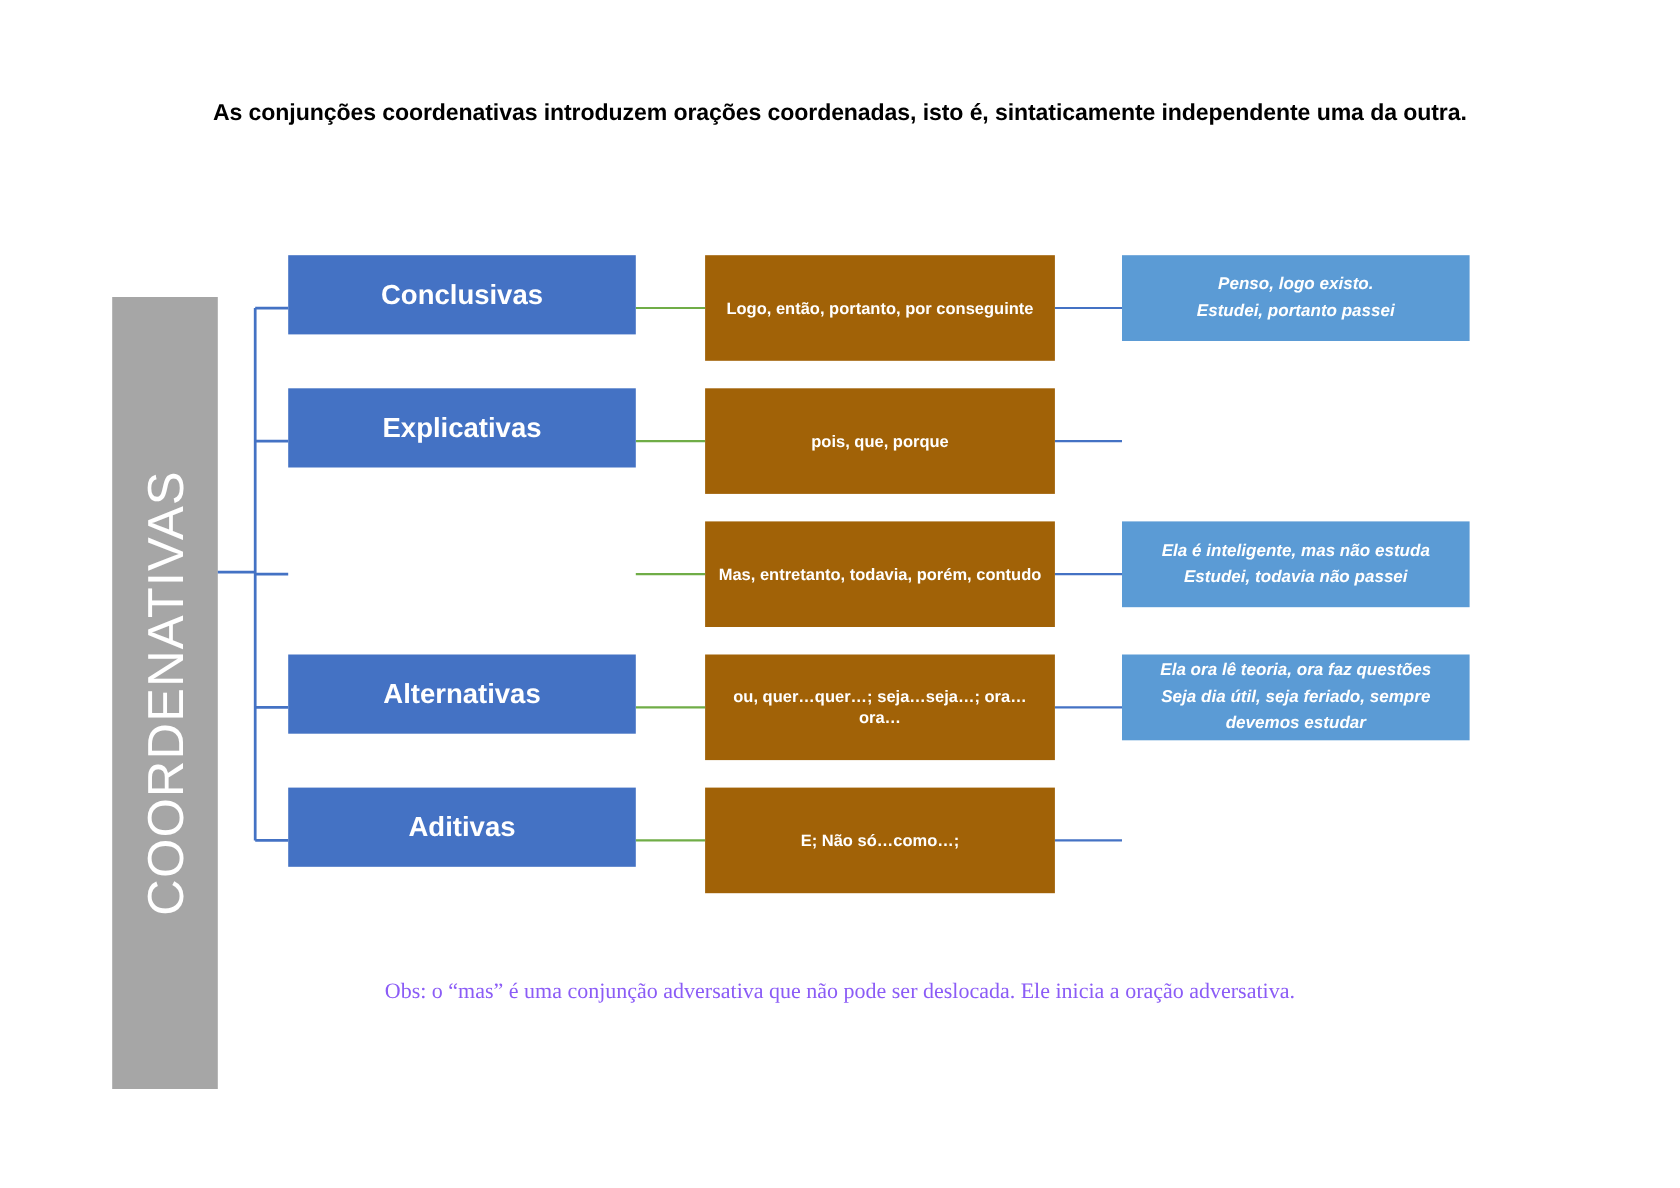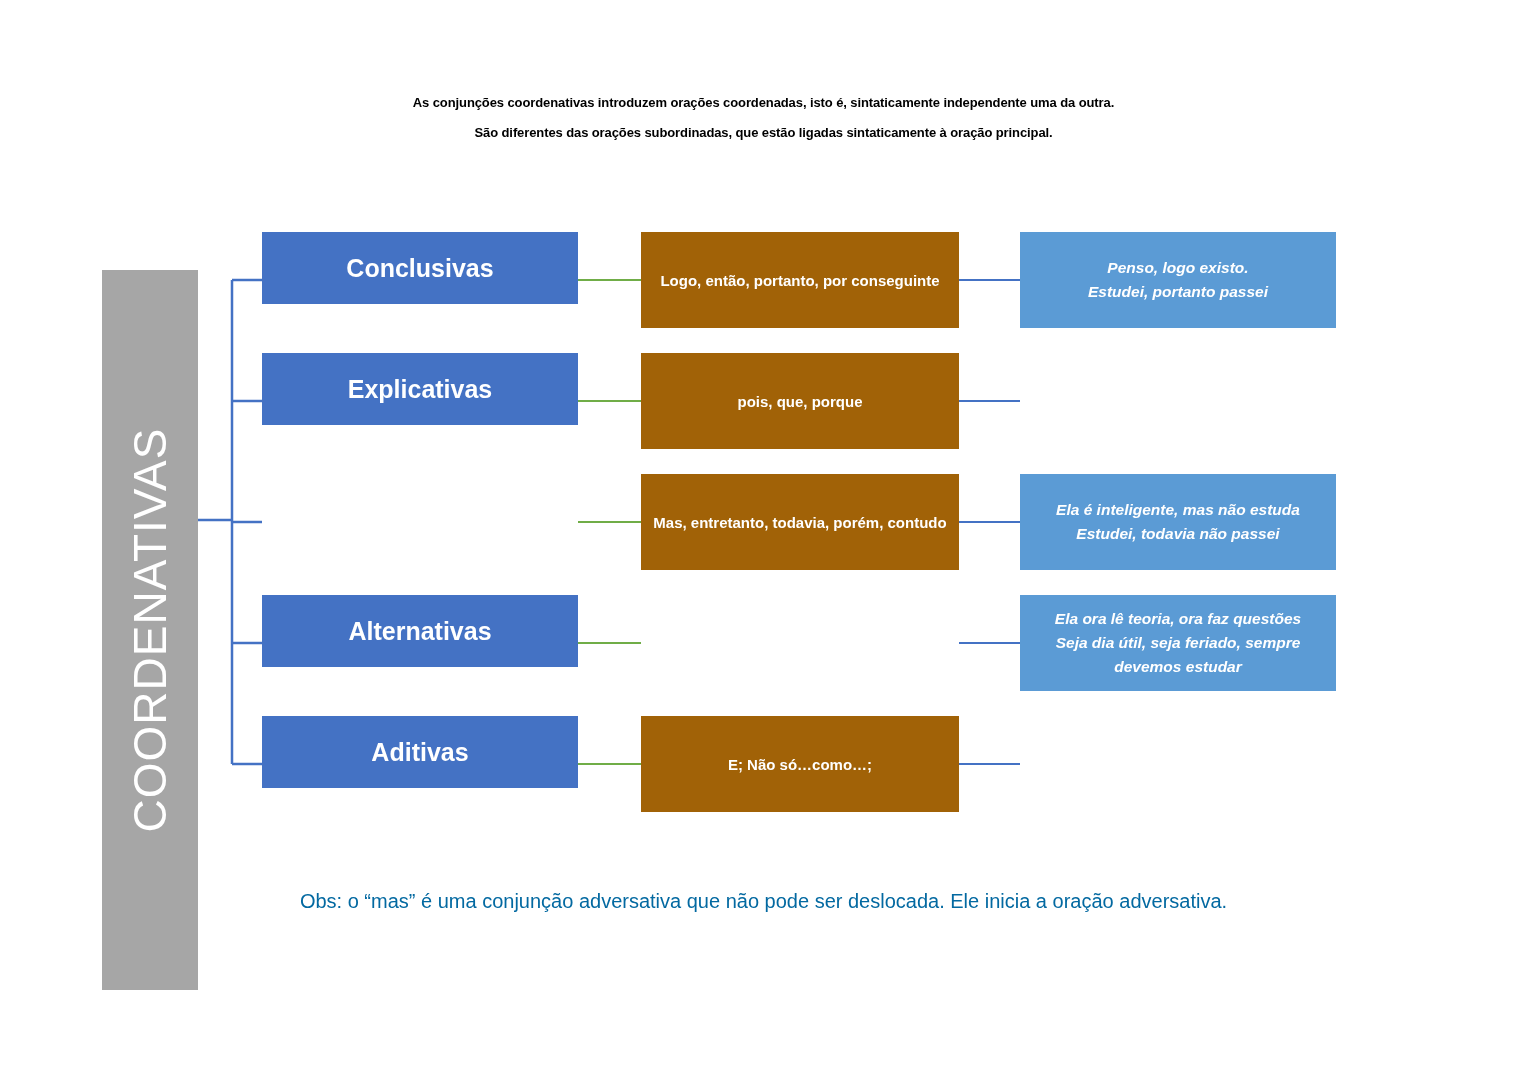--- a/index.html
+++ b/index.html
@@ -18,21 +18,21 @@
   }
 
   
   .header {
     position: absolute;
     top: 88px;
     left: 0;
     width: 1527px;
     text-align: center;
     font-weight: bold;
-    font-size: 13px;
+    font-size: 21px;
     line-height: 30px;
     letter-spacing: -0.1px;
   }
   .header .line {
     display: block;
     white-space: nowrap;
   }
 
   
   .diagram {
@@ -112,48 +112,47 @@
     height: 96px;
     background: #a16207;
     font-size: 15px;
     font-weight: bold;
     padding: 0 12px;
     line-height: 19px;
   }
   .cell-examples {
     left: 1020px;
     width: 316px;
-    height: 96px;
+    height: 78px;
     background: #5b9bd5;
     font-size: 15.5px;
     font-weight: bold;
     font-style: italic;
     padding: 0 8px;
     line-height: 24px;
   }
   .cell-examples .ex-line { display: block; }
 
   
   .note {
     position: absolute;
     top: 890px;
     left: 0;
     width: 1527px;
     text-align: center;
     font-size: 20px;
-    color: #0369a1;
-    font-family: Liberation Sans, sans-serif;
+    color: #8b5cf6;
+    font-family: Liberation Serif, serif;
   }
 </style>
 </head>
 <body>
 
 <div class="header">
   <span class="line">As conjunções coordenativas introduzem orações coordenadas, isto é, sintaticamente independente uma da outra.</span>
-  <span class="line">São diferentes das orações subordinadas, que estão ligadas sintaticamente à oração principal.</span>
 </div>
 
 <div class="diagram">
 
   <div class="root-bar">
     <span class="root-text">COORDENATIVAS</span>
   </div>
 
   <svg class="connectors" viewBox="0 0 1527 620" preserveAspectRatio="none">
 
@@ -212,20 +211,23 @@
         <span class="ex-line">Ela é inteligente, mas não estuda</span>
         <span class="ex-line">Estudei, todavia não passei</span>
       </span>
     </div>
   </div>
 
   <div class="row row-3">
     <div class="cell cell-category">
       <span>Alternativas</span>
     </div>
+    <div class="cell cell-conjunctions">
+      <span>ou, quer…quer…; seja…seja…; ora…ora…</span>
+    </div>
     <div class="cell cell-examples">
       <span>
         <span class="ex-line">Ela ora lê teoria, ora faz questões</span>
         <span class="ex-line">Seja dia útil, seja feriado, sempre devemos estudar</span>
       </span>
     </div>
   </div>
 
   <div class="row row-4">
     <div class="cell cell-category">

